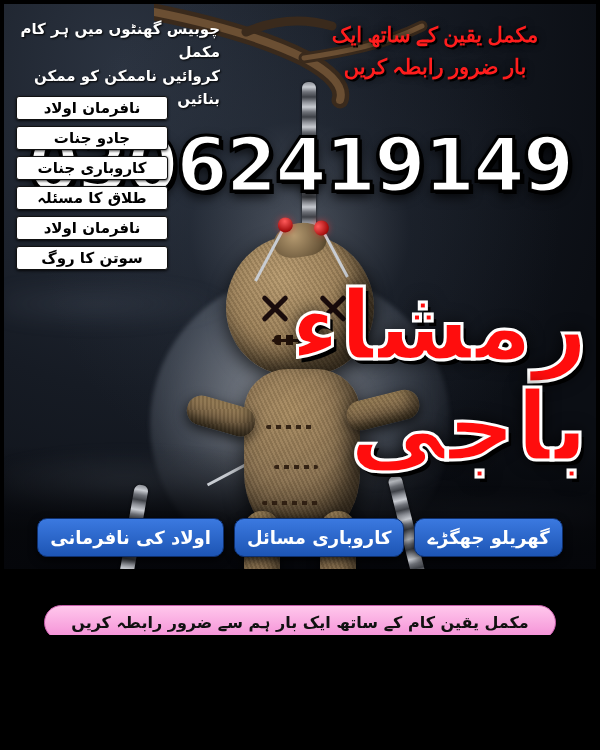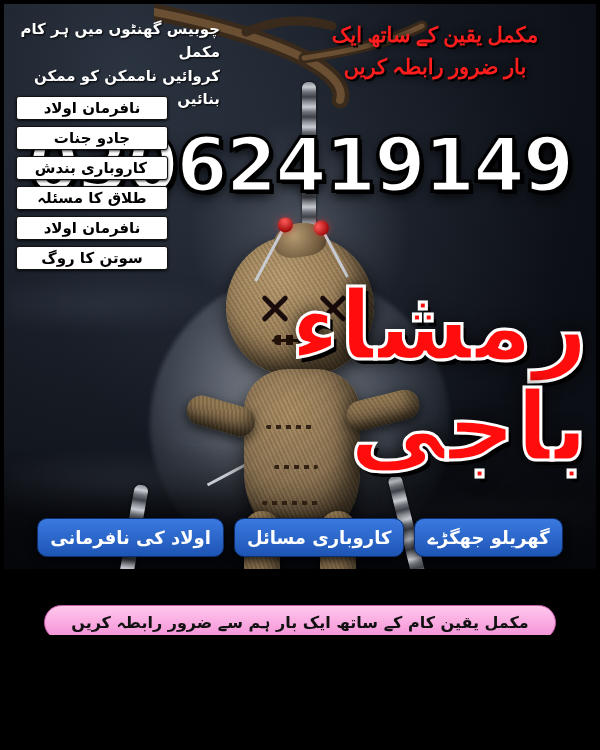--- a/index.html
+++ b/index.html
@@ -434,21 +434,21 @@
   <div class="headline">
     <div>مکمل یقین کے ساتھ ایک</div>
     <div>بار ضرور رابطہ کریں</div>
   </div>
 
   <div class="phone">03062419149</div>
 
   <div class="tag-stack">
     <div class="tag">نافرمان اولاد</div>
     <div class="tag">جادو جنات</div>
-    <div class="tag">کاروباری بندش</div>
+    <div class="tag">کاروباری جنات</div>
     <div class="tag">طلاق کا مسئلہ</div>
     <div class="tag">نافرمان اولاد</div>
     <div class="tag">سوتن کا روگ</div>
   </div>
 
   <div class="brand">
     <div class="brand-big">رمشاء باجی</div>
   </div>
 
   <div class="chips">

